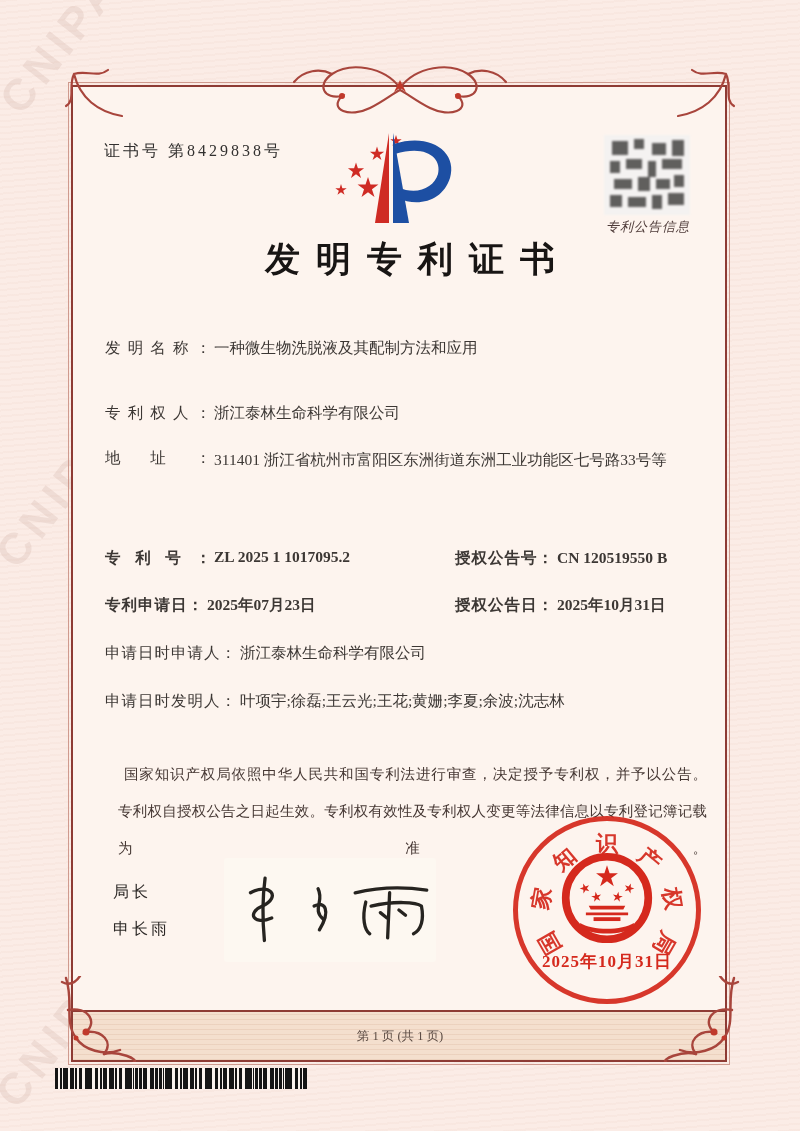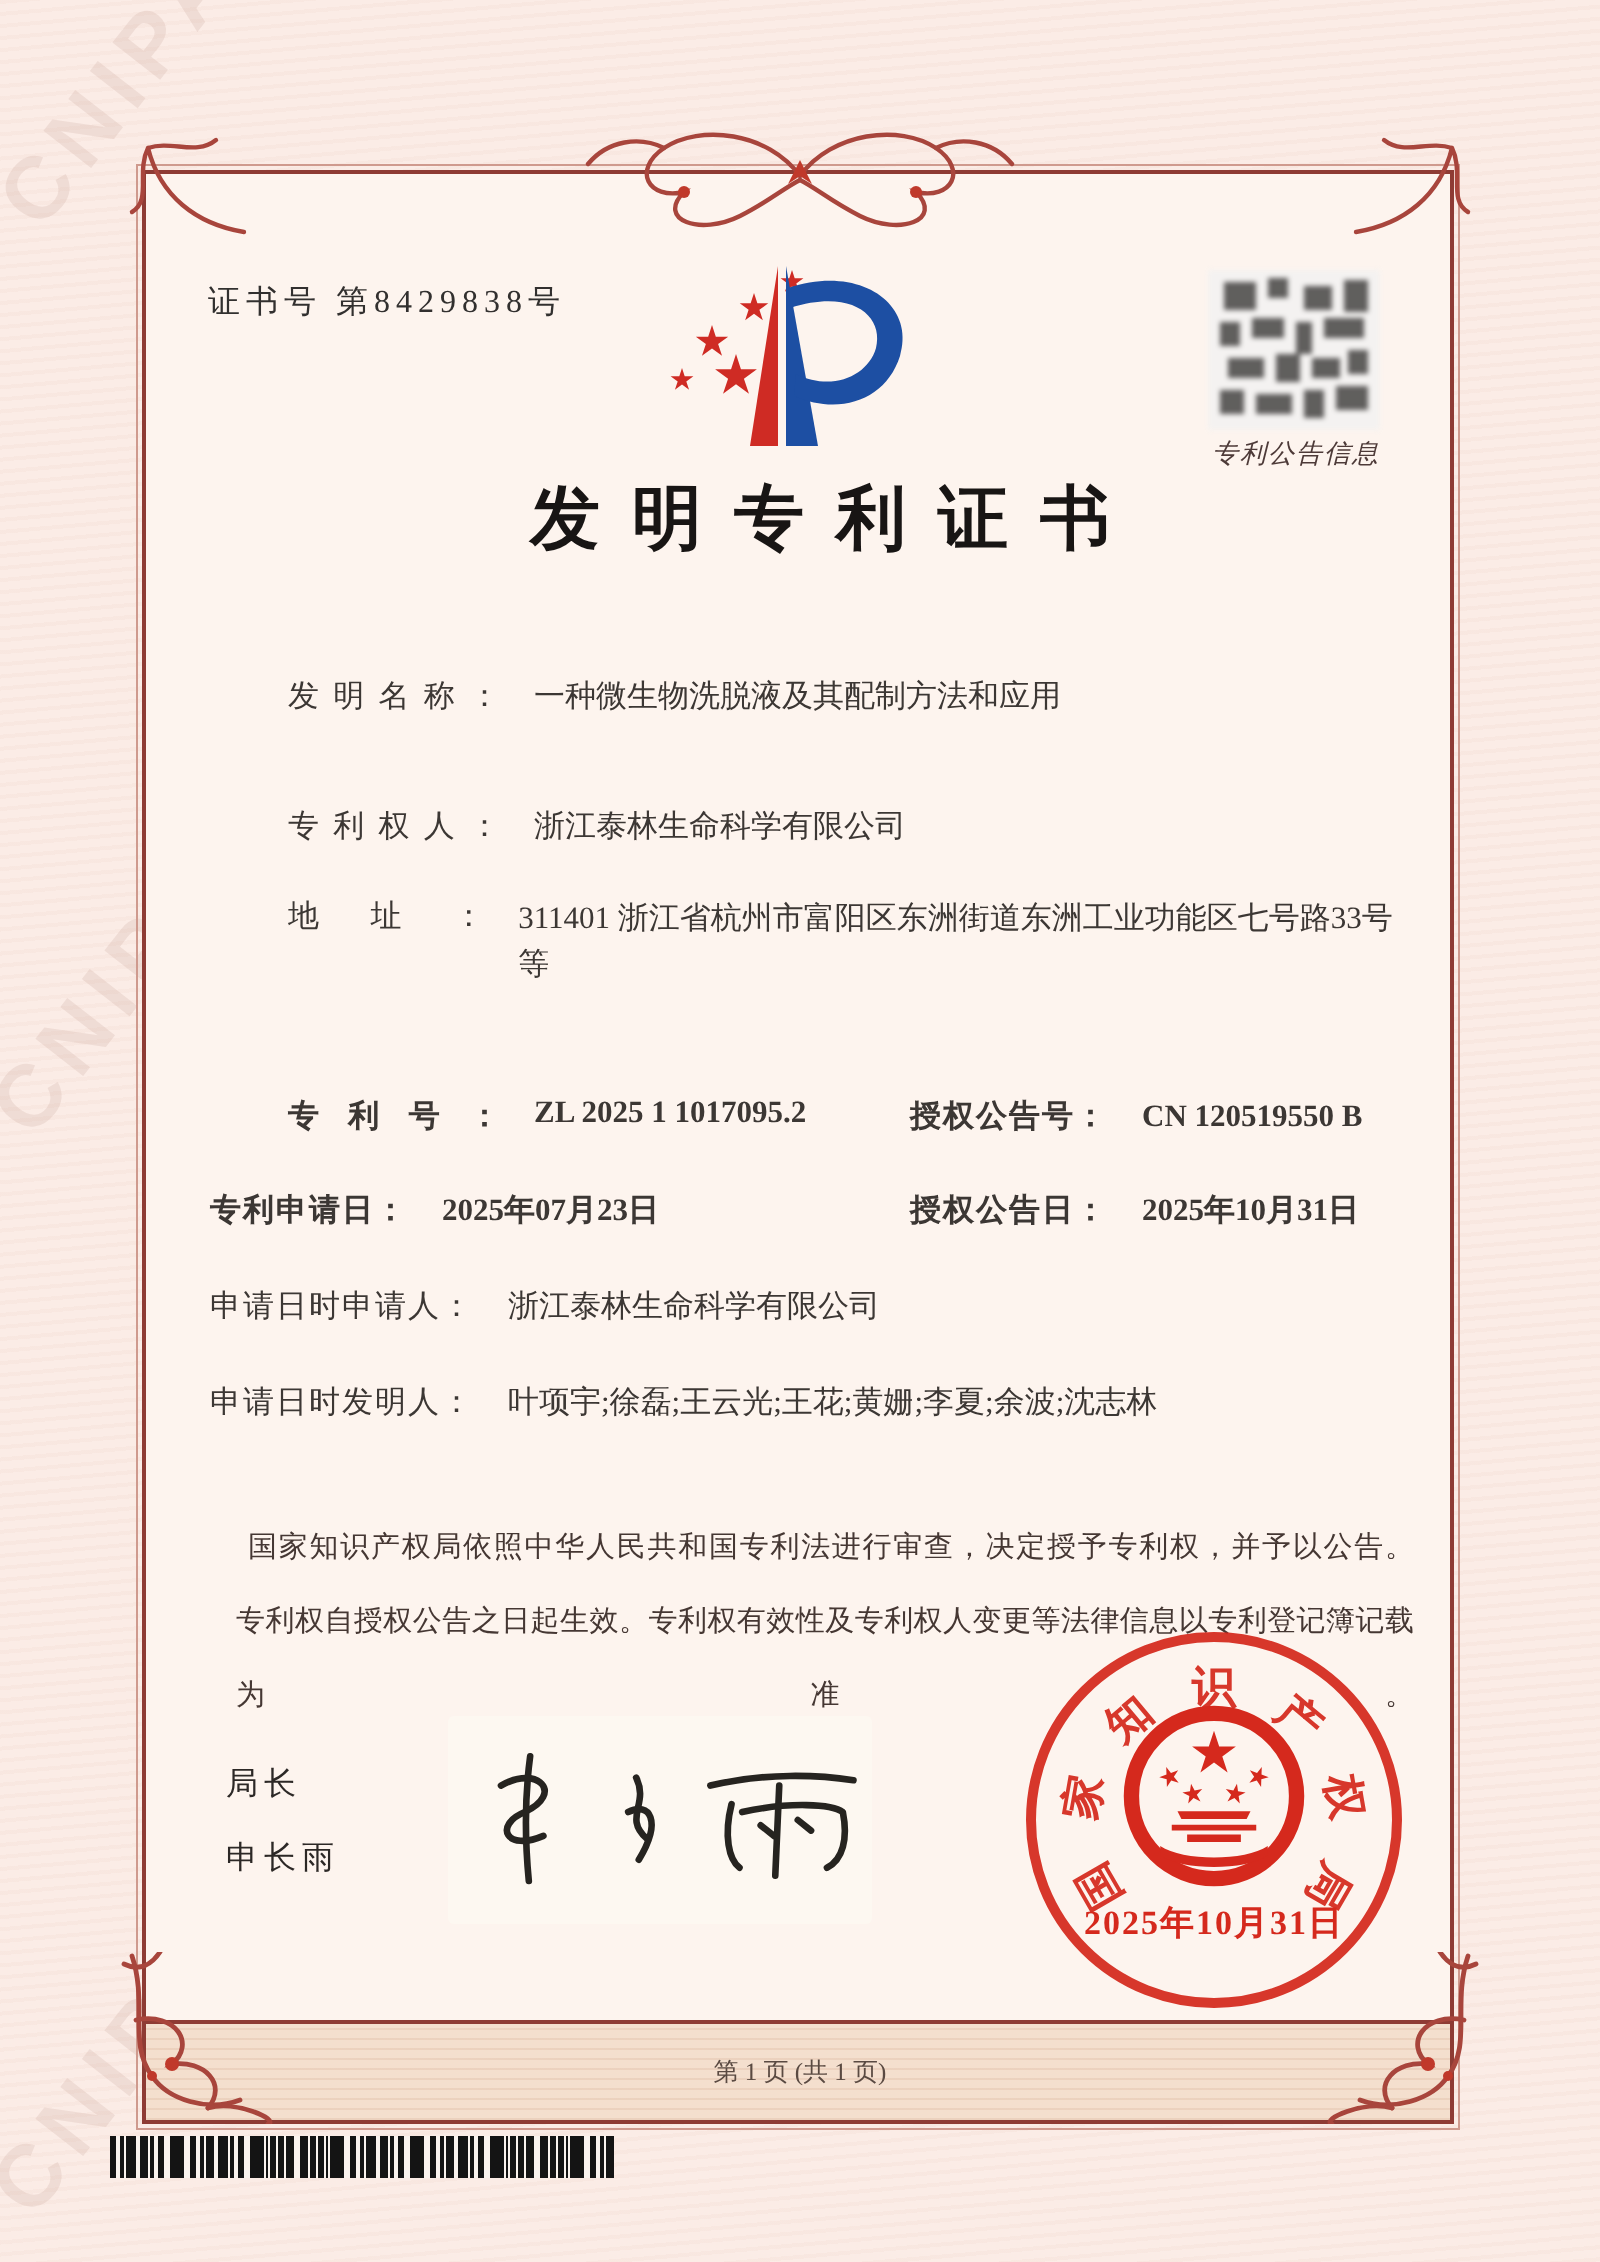--- a/index.html
+++ b/index.html
@@ -23,22 +23,22 @@
   #logo{position:absolute;left:330px;top:128px;}
   #qr{position:absolute;left:604px;top:135px;width:86px;height:80px;filter:blur(1.3px) grayscale(1);opacity:.8;}
   #qr-caption{position:absolute;left:588px;top:218px;width:120px;text-align:center;
     font-size:13px;color:#4d3a38;letter-spacing:1px;font-style:italic;}
   #title{position:absolute;left:0;top:236px;width:100%;text-align:center;
     font-family:"Liberation Sans","DejaVu Sans",sans-serif;font-weight:bold;
     font-size:35px;color:#181514;letter-spacing:16px;text-indent:16px;padding-left:10px;}
   
   .row{position:absolute;left:105px;width:600px;font-size:15.5px;color:#3c3734;white-space:nowrap;}
   .flabel{display:inline-block;vertical-align:top;}
-  .j{width:106px;text-align:justify;text-align-last:justify;margin-left:39px;}
-  .fval{margin-left:17px;}
+  .j{width:106px;text-align:justify;text-align-last:justify;}
+  .fval{margin-left:3px;}
   .tworow{display:flex;font-weight:bold;}
   .cell{flex:0 0 auto;}
   .cell.right{position:absolute;left:350px;top:0;}
   #row-address{display:flex;white-space:normal;}
   #row-address .fval{width:482px;line-height:23px;}
   .plain-label{letter-spacing:1px;margin-top:33px;}
   
   #statement{position:absolute;left:95px;top:756px;width:612px;font-size:14.5px;color:#453733;line-height:37px;}
   #statement .st1{text-indent:2em;text-align:justify;text-align-last:justify;}
   #statement .st2{text-align:justify;text-align-last:justify;margin-left:23px;}

